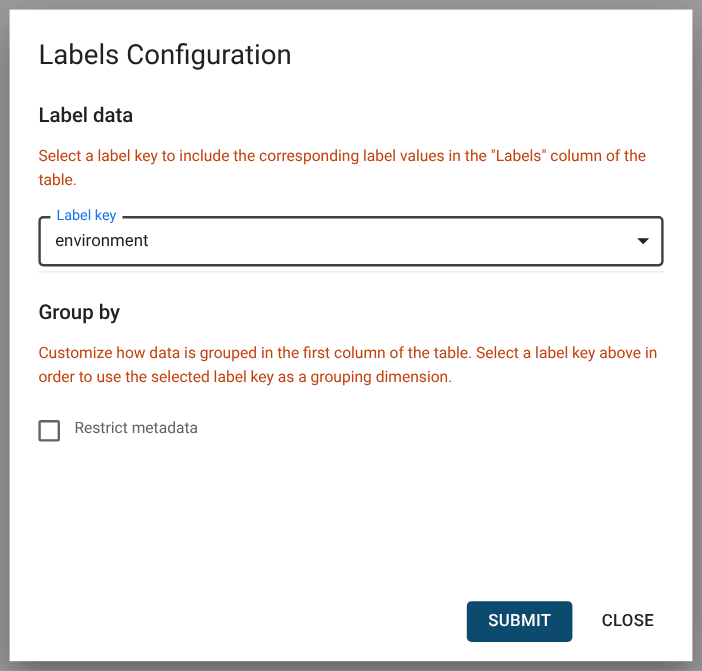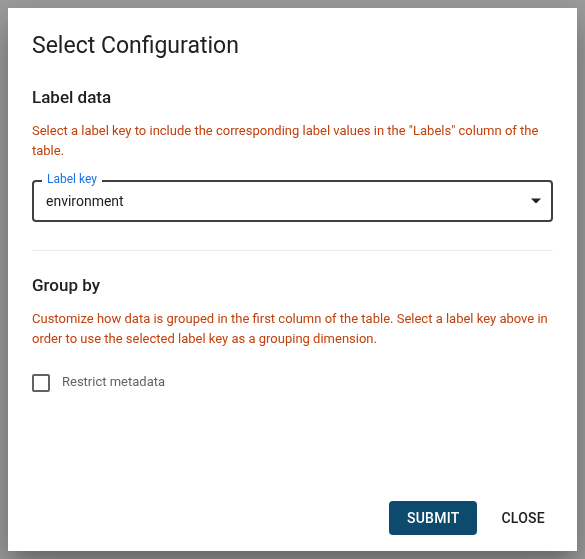--- a/index.html
+++ b/index.html
@@ -45,21 +45,20 @@
     margin-bottom: 14px;
   }
   .section-desc {
     font-size: 13px;
     color: #c2410c;
     line-height: 1.5;
     margin-bottom: 20px;
   }
   .field {
     position: relative;
-    margin-bottom: 24px;
   }
   .field-label {
     position: absolute;
     top: -8px;
     left: 10px;
     background: #fff;
     padding: 0 5px;
     font-size: 12px;
     color: #1a73e8;
     z-index: 1;
@@ -148,21 +147,21 @@
     padding: 9px 8px;
     text-align: right;
   }
 </style>
 </head>
 <body>
 
 <div class="backdrop">
   <div class="dialog">
 
-    <h1 class="dialog-title">Select Configuration</h1>
+    <h1 class="dialog-title">Labels Configuration</h1>
 
     <h2 class="section-heading">Label data</h2>
     <p class="section-desc">Select a label key to include the corresponding label values in the "Labels" column of the table.</p>
 
     <div class="field">
       <span class="field-label">Label key</span>
       <div class="select-wrap">
         <span class="select-value">environment</span>
         <span class="caret"></span>
       </div>

